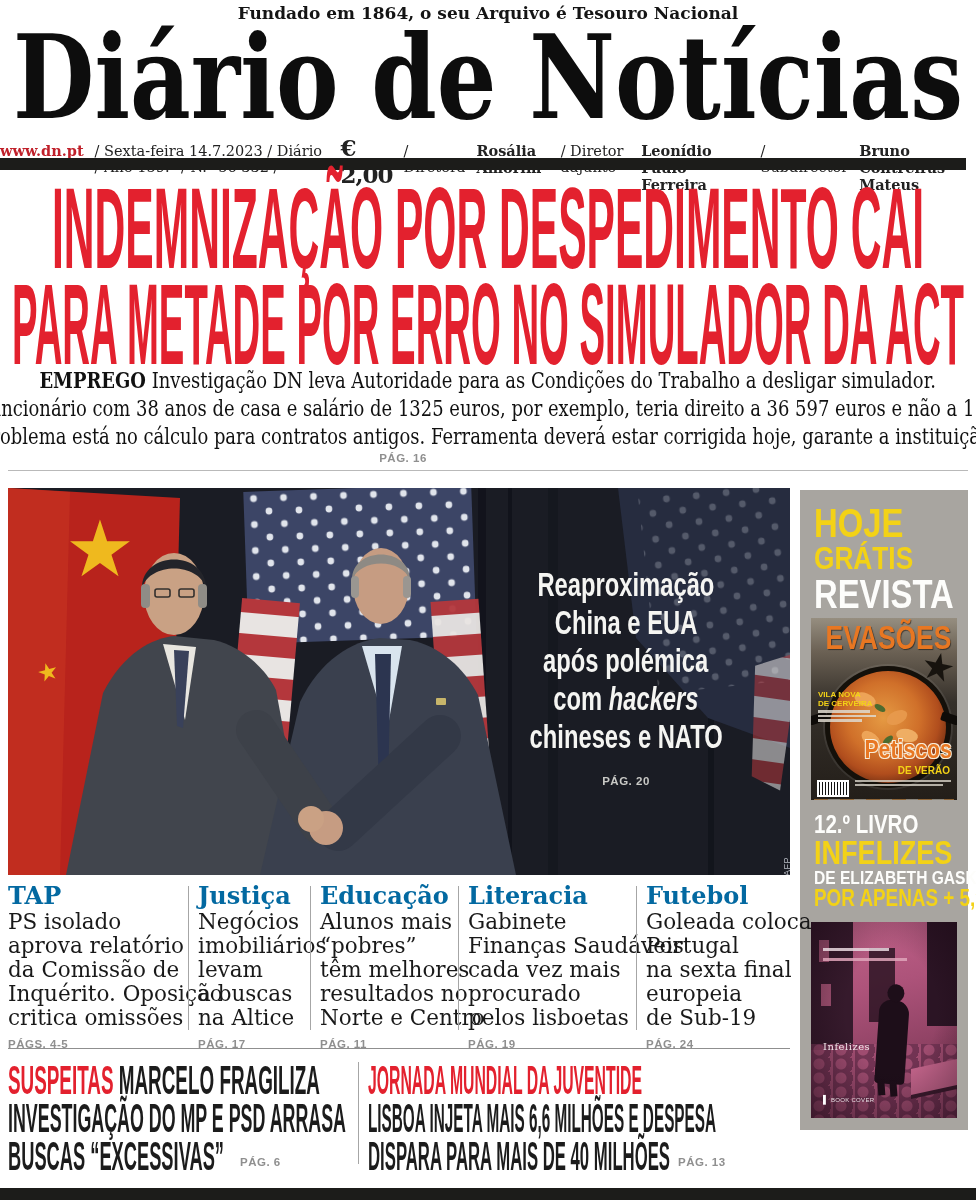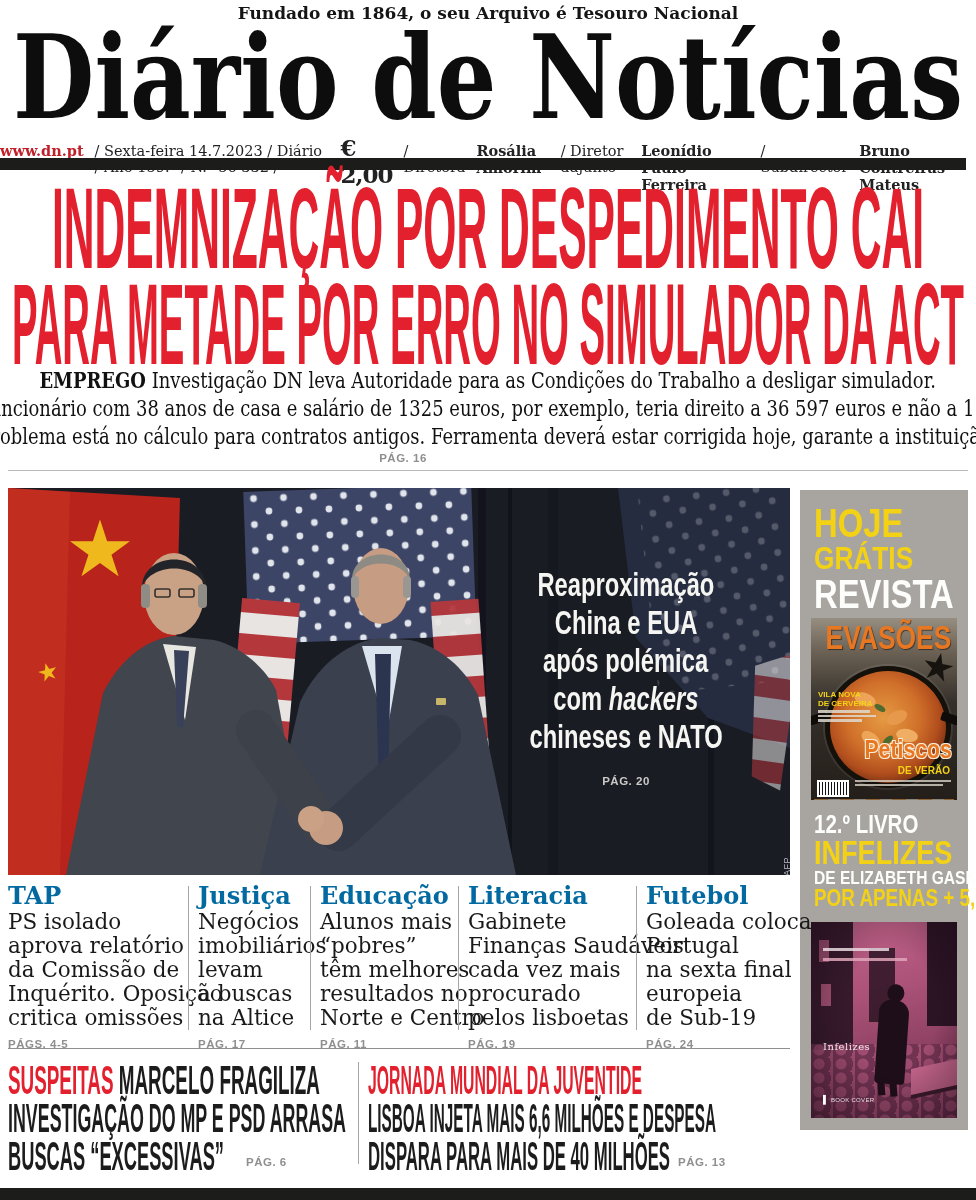--- a/index.html
+++ b/index.html
@@ -117,21 +117,21 @@
   
   .brief{position:absolute;top:882px;}
   .brief .sec{font-size:24px;font-weight:bold;line-height:1.15;color:#0369a1;}
   .brief .bl{font-size:21.5px;line-height:24px;white-space:nowrap;color:#191919;}
   .brief .pagelabel{margin-top:8px;}
   .bdiv{position:absolute;top:886px;height:144px;width:1px;background:#a6a6a6;}
 
   
   .bottom-svg{position:absolute;top:1058px;overflow:visible;}
   .bottom-svg text{font-family:"Liberation Sans","DejaVu Sans",sans-serif;font-weight:bold;}
-  .bp-left{position:absolute;top:1156px;left:240px;margin-left:6px;}
+  .bp-left{position:absolute;top:1156px;left:240px;}
   .bp-right{position:absolute;top:1156px;left:678px;}
   .vdiv-bottom{position:absolute;top:1062px;left:358px;width:1px;height:102px;background:#a6a6a6;}
 </style>
 </head>
 <body>
 
 <div class="page">
 
   <div class="dateline">Fundado em 1864, o seu Arquivo é Tesouro Nacional</div>
 

